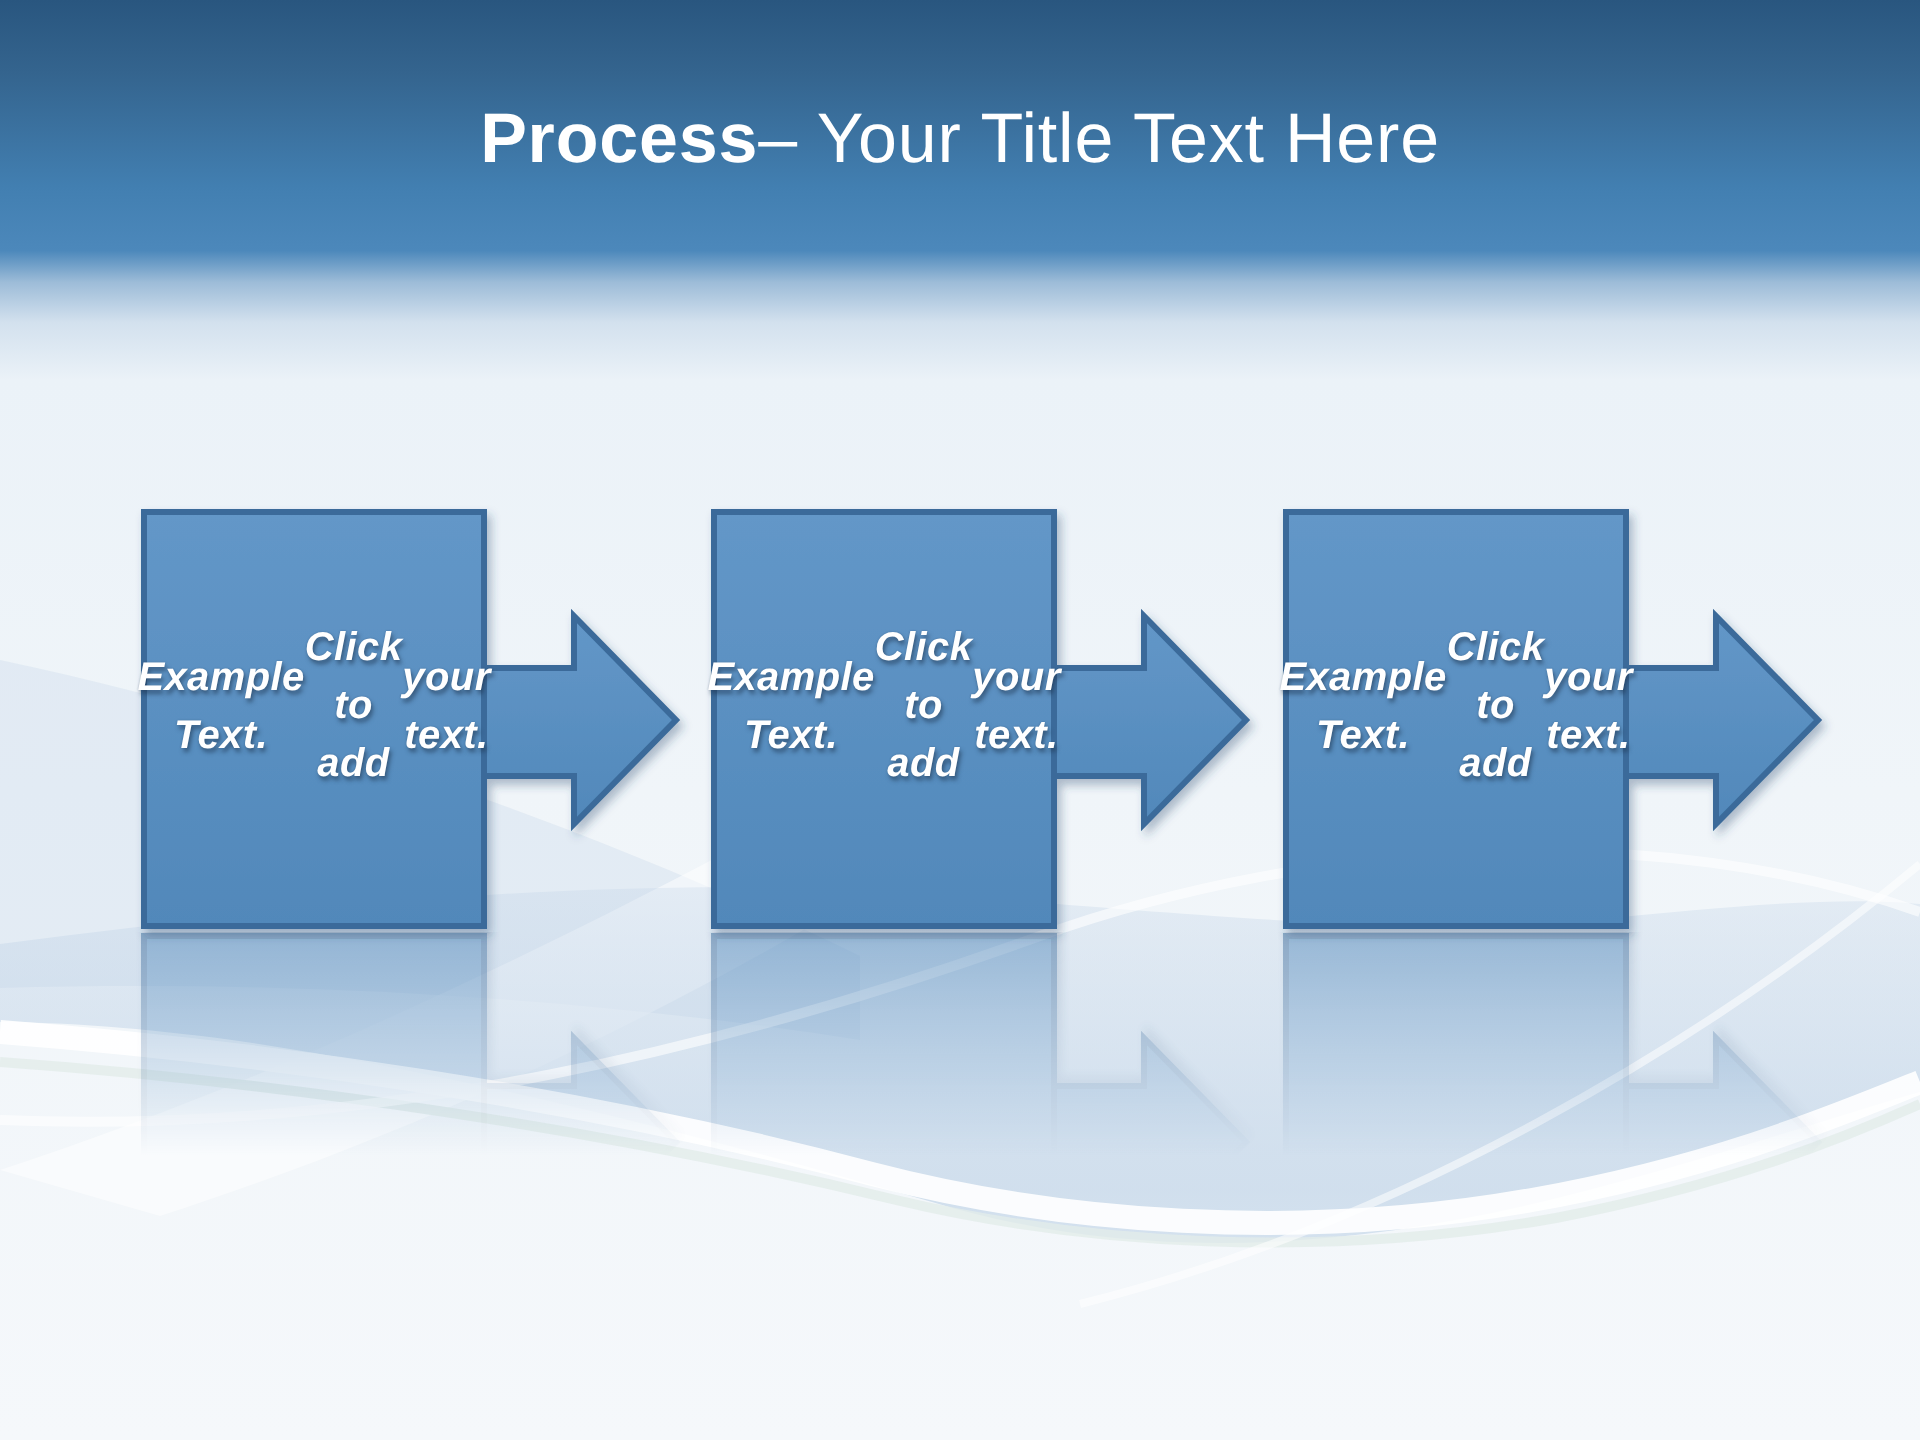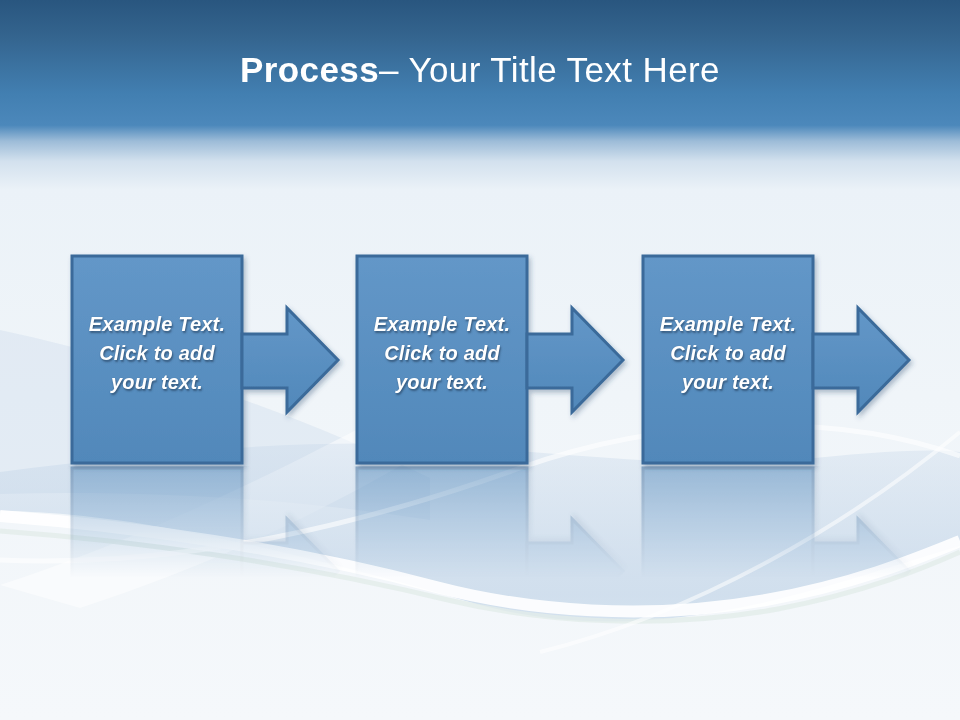--- a/index.html
+++ b/index.html
@@ -44,21 +44,21 @@
     width: 960px; height: 720px;
   }
   .step-text {
     position: absolute;
     top: 256px;
     width: 170px;
     height: 207px;
     box-sizing: border-box;
     padding-bottom: 12px;
     display: flex;
-    flex-direction: column;
+    flex-direction: row;
     align-items: center;
     justify-content: center;
     text-align: center;
     color: #ffffff;
     font-style: italic;
     font-weight: 600;
     font-size: 20px;
     line-height: 29px;
     letter-spacing: 0.2px;
     text-shadow: 1px 2px 2px rgba(28,50,75,0.55), 0 0 1px rgba(28,50,75,0.3);

